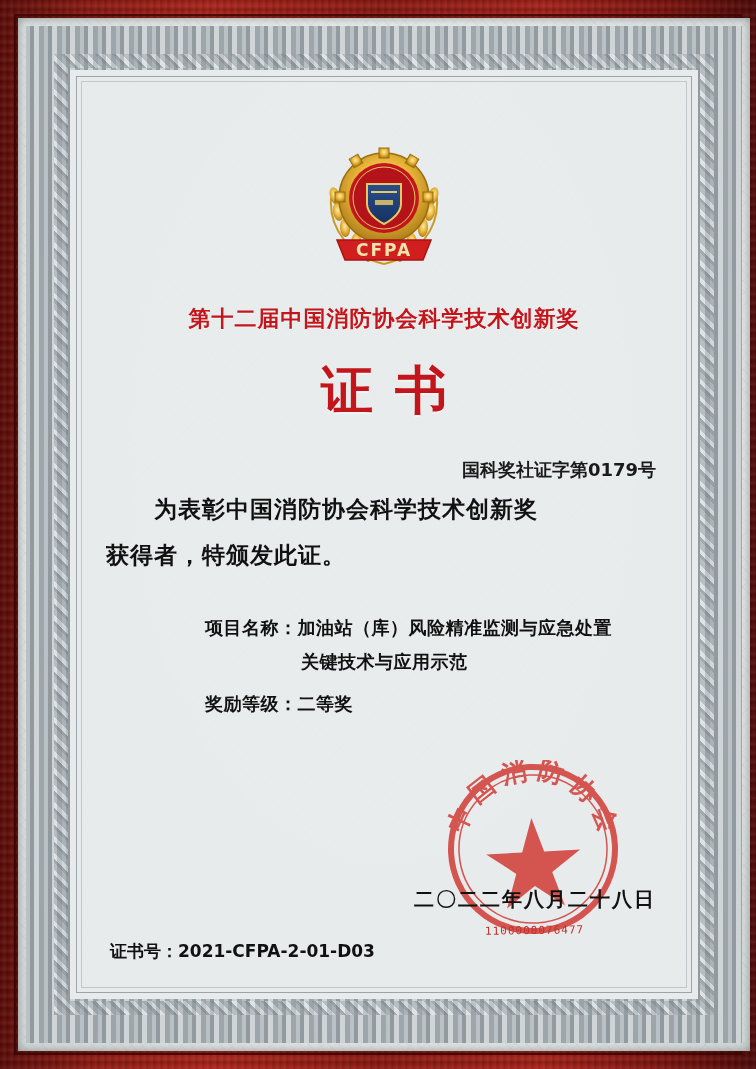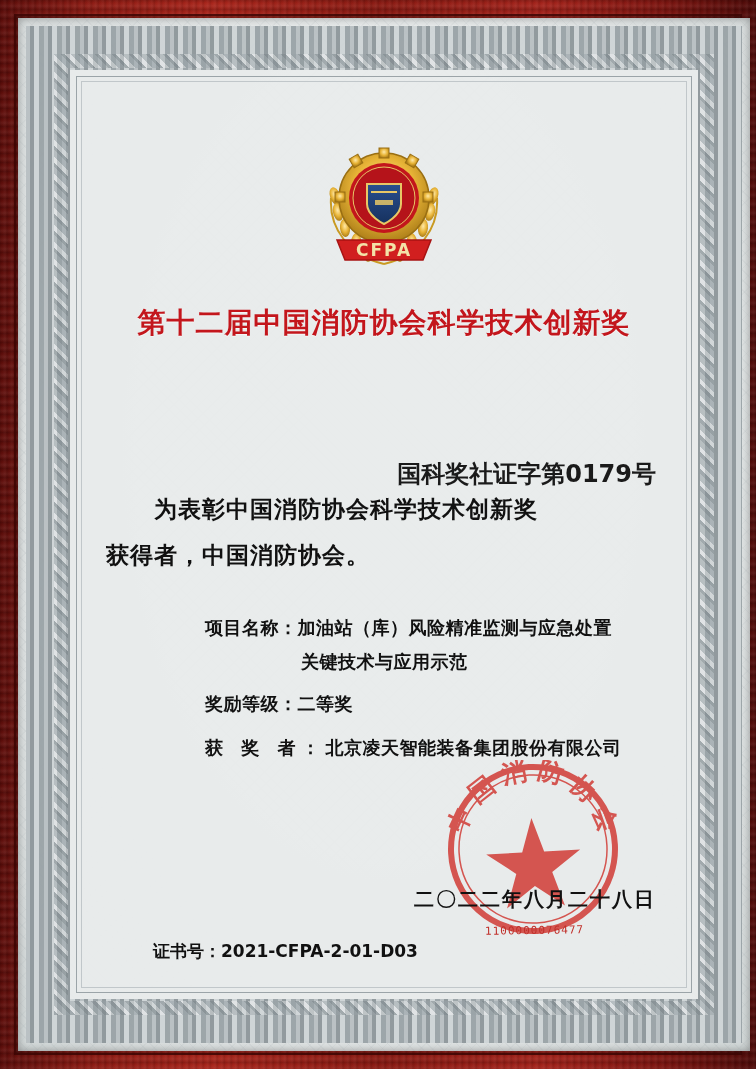--- a/index.html
+++ b/index.html
@@ -103,21 +103,21 @@
   .emblem{
     position:absolute;left:50%;top:48px;transform:translateX(-50%);
     width:150px;height:150px;
   }
 
   .title-main{
     position:absolute;top:216px;left:0;right:0;
     text-align:center;
     font-family:"DejaVu Sans", sans-serif;
     font-weight:bold;
-    font-size:28px;
+    font-size:22px;
     letter-spacing:1px;
     color:#c3161c;
     text-shadow:0 1px 0 rgba(255,255,255,0.5);
     white-space:nowrap;
   }
   .title-cert{
     position:absolute;top:268px;left:0;right:0;
     text-align:center;
     font-family:"DejaVu Sans", sans-serif;
     font-weight:bold;
@@ -125,21 +125,21 @@
     letter-spacing:22px;
     text-indent:22px;
     color:#c3161c;
     text-shadow:0 2px 1px rgba(255,255,255,0.45);
   }
 
   .doc-no{
     position:absolute;top:370px;right:24px;
     font-family:"DejaVu Sans", sans-serif;
     font-weight:bold;
-    font-size:24px;
+    font-size:18px;
     color:#1a1a1a;
   }
 
   .body-line{
     position:absolute;left:18px;right:14px;
     font-family:"DejaVu Sans", sans-serif;
     font-weight:bold;
     font-size:23px;
     color:#111;
     letter-spacing:1px;
@@ -181,21 +181,20 @@
     letter-spacing:2px;
   }
 
   .cert-no{
     position:absolute;
     left:22px;top:852px;
     font-family:"DejaVu Sans", sans-serif;
     font-weight:bold;
     font-size:17px;
     color:#111;
-    margin-left:43px;
   }
 
   .seal-code{
     position:absolute;
     right:96px;top:836px;
     font-family:"DejaVu Sans Mono", monospace;
     font-size:11px;
     color:#c0302b;
     letter-spacing:1px;
     transform:rotate(-1deg);
@@ -261,37 +260,35 @@
           <path d="M58 48 H92 V68 C92 80 75 88 75 88 C75 88 58 80 58 68 Z" fill="url(#shieldg)" stroke="#e8c766" stroke-width="2"></path>
           <path d="M62 56 H88" stroke="#e8c766" stroke-width="2"></path>
           <path d="M66 64 h18 v5 h-18 z" fill="#e8c766" opacity="0.85"></path>
 
           <path d="M28 104 H122 L114 124 H36 Z" fill="#d11f1f" stroke="#a81313" stroke-width="1.5"></path>
           <text x="75" y="120" text-anchor="middle" font-family="DejaVu Sans, sans-serif" font-size="17" font-weight="bold" fill="#f3e3a8" letter-spacing="2">CFPA</text>
         </svg>
       </div>
 
       <div class="title-main">第十二届中国消防协会科学技术创新奖</div>
+      <div class="title-cert">证书</div>
 
       <div class="doc-no">国科奖社证字第0179号</div>
 
       <div class="body-line body-1">为表彰中国消防协会科学技术创新奖</div>
-      <div class="body-line body-2">获得者，中国消防协会。</div>
+      <div class="body-line body-2">获得者，特颁发此证。</div>
 
       <div class="field f-project">
         <span class="lbl">项目名称：</span><span class="val">加油站（库）风险精准监测与应急处置</span>
       </div>
       <div class="field f-level">
         <span class="lbl">奖励等级：</span><span class="val">二等奖</span>
       </div>
       <div class="field f-project2">
         <span class="val">关键技术与应用示范</span>
-      </div>
-      <div class="field f-winner">
-        <span class="lbl">获 奖 者：</span><span class="val">北京凌天智能装备集团股份有限公司</span>
       </div>
 
       <div class="seal">
         <svg viewBox="0 0 178 178" width="178" height="178" aria-hidden="true">
           <g opacity="0.82" transform="rotate(-3 89 89)">
             <circle cx="89" cy="89" r="82" fill="none" stroke="#d0352f" stroke-width="6"></circle>
             <circle cx="89" cy="89" r="74" fill="none" stroke="#d0352f" stroke-width="1.5"></circle>
             <path id="sealArc" d="M 19 89 A 70 70 0 0 1 159 89" fill="none"></path>
             <text font-family="DejaVu Sans, sans-serif" font-size="25" font-weight="bold" fill="#d0352f" letter-spacing="8">
               <textPath href="#sealArc" startOffset="8%">中国消防协会</textPath>

